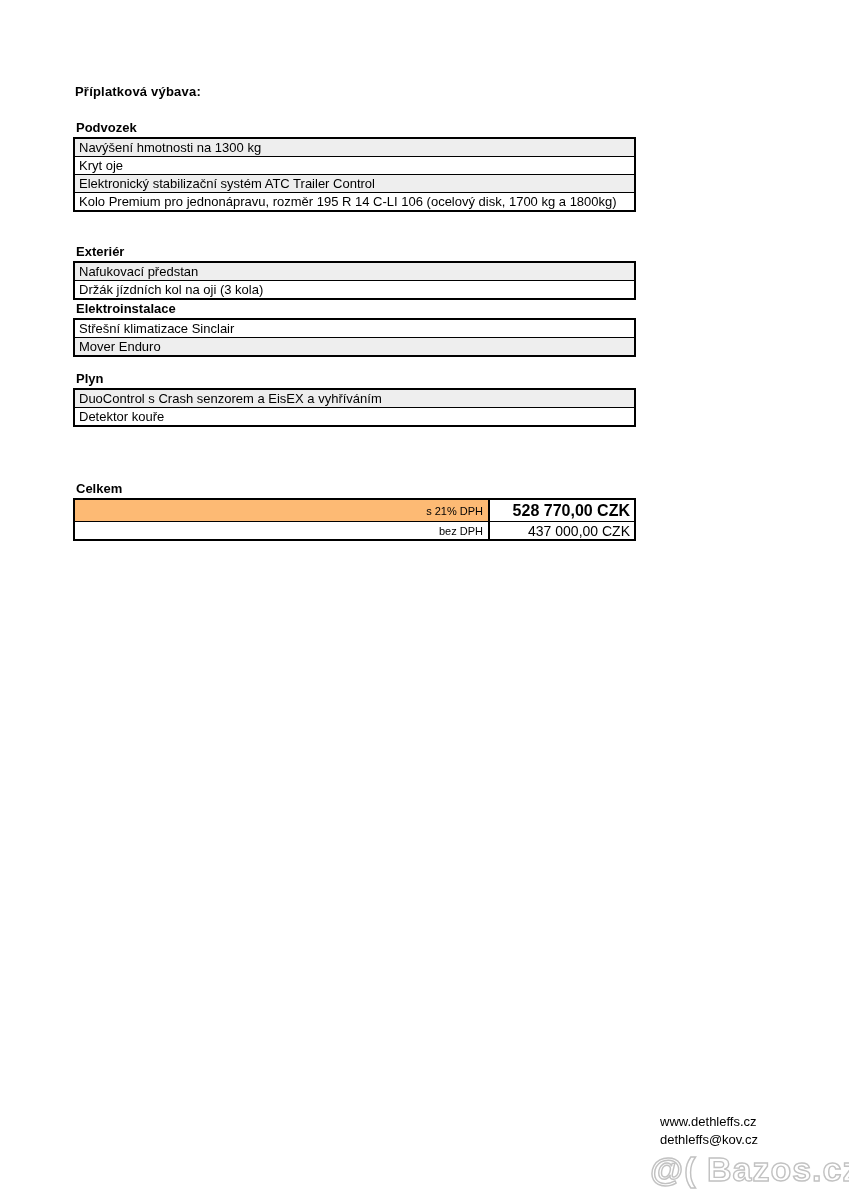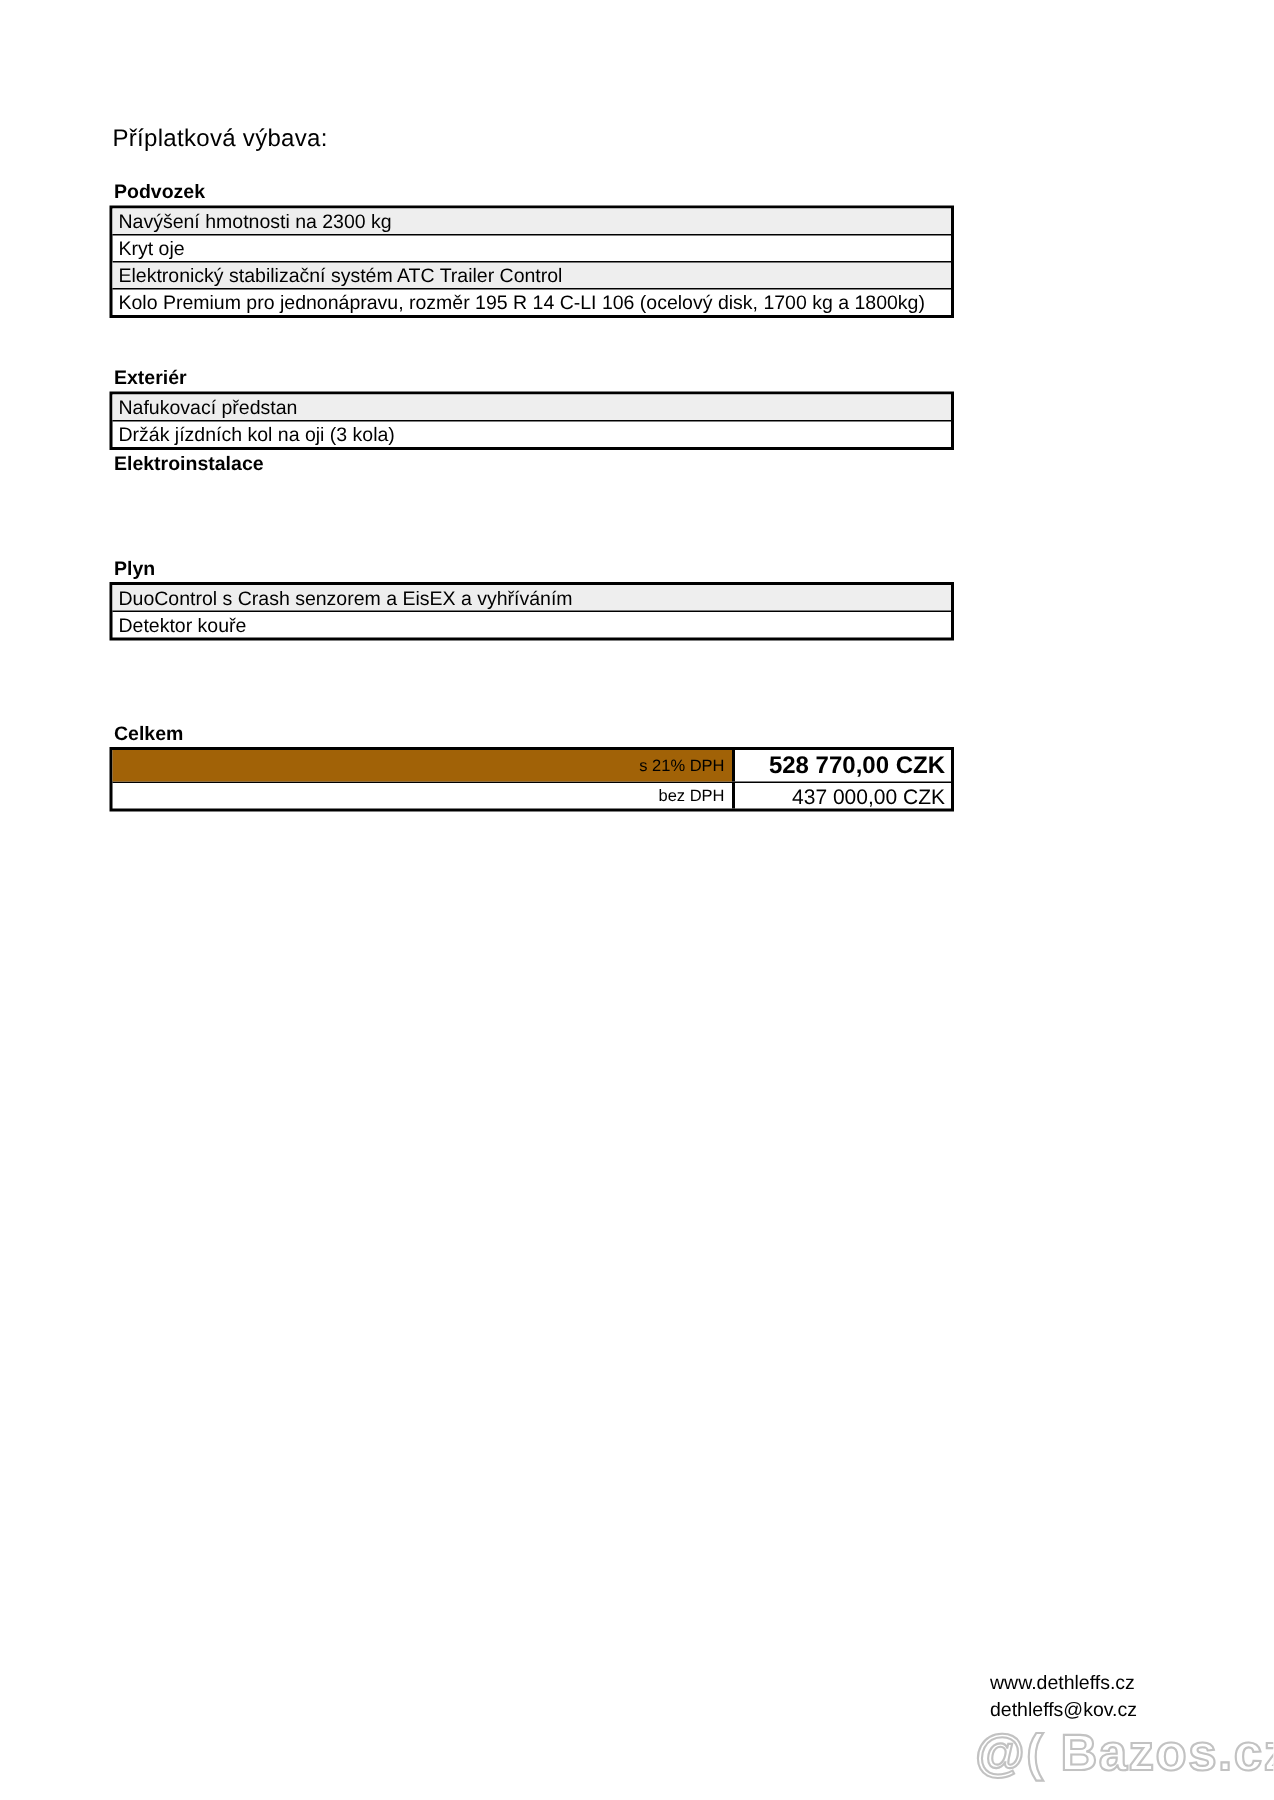--- a/index.html
+++ b/index.html
@@ -13,22 +13,22 @@
     height: 1200px;
     background: #ffffff;
     font-family: "Liberation Sans", sans-serif;
     color: #000000;
     overflow: hidden;
   }
   .page-title {
     position: absolute;
     left: 75px;
     top: 84px;
-    font-size: 16px;
-    font-weight: normal;
+    font-size: 13px;
+    font-weight: bold;
     letter-spacing: 0.2px;
   }
   .section {
     position: absolute;
     left: 73px;
     width: 563px;
   }
   .section-label {
     font-size: 13px;
     font-weight: bold;
@@ -60,21 +60,21 @@
   }
   .total-row {
     display: flex;
     align-items: center;
     border-top: 1px solid #000000;
   }
   .total-row:first-child {
     border-top: none;
   }
   .total-row.shaded .total-label-cell {
-    background: #a16207;
+    background: #fdba74;
   }
   .total-label-cell {
     flex: 1;
     align-self: stretch;
     display: flex;
     align-items: center;
     justify-content: flex-end;
     text-align: right;
     padding-right: 5px;
     font-size: 11px;
@@ -132,37 +132,41 @@
 </head>
 <body>
 
 <div class="page">
 
   <div class="page-title">Příplatková výbava:</div>
 
   <div class="section" style="top:120px">
     <div class="section-label">Podvozek</div>
     <div class="tbl">
-      <div class="tbl-row shaded">Navýšení hmotnosti na 2300 kg</div>
+      <div class="tbl-row shaded">Navýšení hmotnosti na 1300 kg</div>
       <div class="tbl-row">Kryt oje</div>
       <div class="tbl-row shaded">Elektronický stabilizační systém ATC Trailer Control</div>
       <div class="tbl-row">Kolo Premium pro jednonápravu, rozměr 195 R 14 C-LI 106 (ocelový disk, 1700 kg a 1800kg)</div>
     </div>
   </div>
 
   <div class="section" style="top:244px">
     <div class="section-label">Exteriér</div>
     <div class="tbl">
       <div class="tbl-row shaded">Nafukovací předstan</div>
       <div class="tbl-row">Držák jízdních kol na oji (3 kola)</div>
     </div>
   </div>
 
   <div class="section" style="top:301px">
     <div class="section-label">Elektroinstalace</div>
+    <div class="tbl">
+      <div class="tbl-row">Střešní klimatizace Sinclair</div>
+      <div class="tbl-row shaded">Mover Enduro</div>
+    </div>
   </div>
 
   <div class="section" style="top:371px">
     <div class="section-label">Plyn</div>
     <div class="tbl">
       <div class="tbl-row shaded">DuoControl s Crash senzorem a EisEX a vyhříváním</div>
       <div class="tbl-row">Detektor kouře</div>
     </div>
   </div>
 

